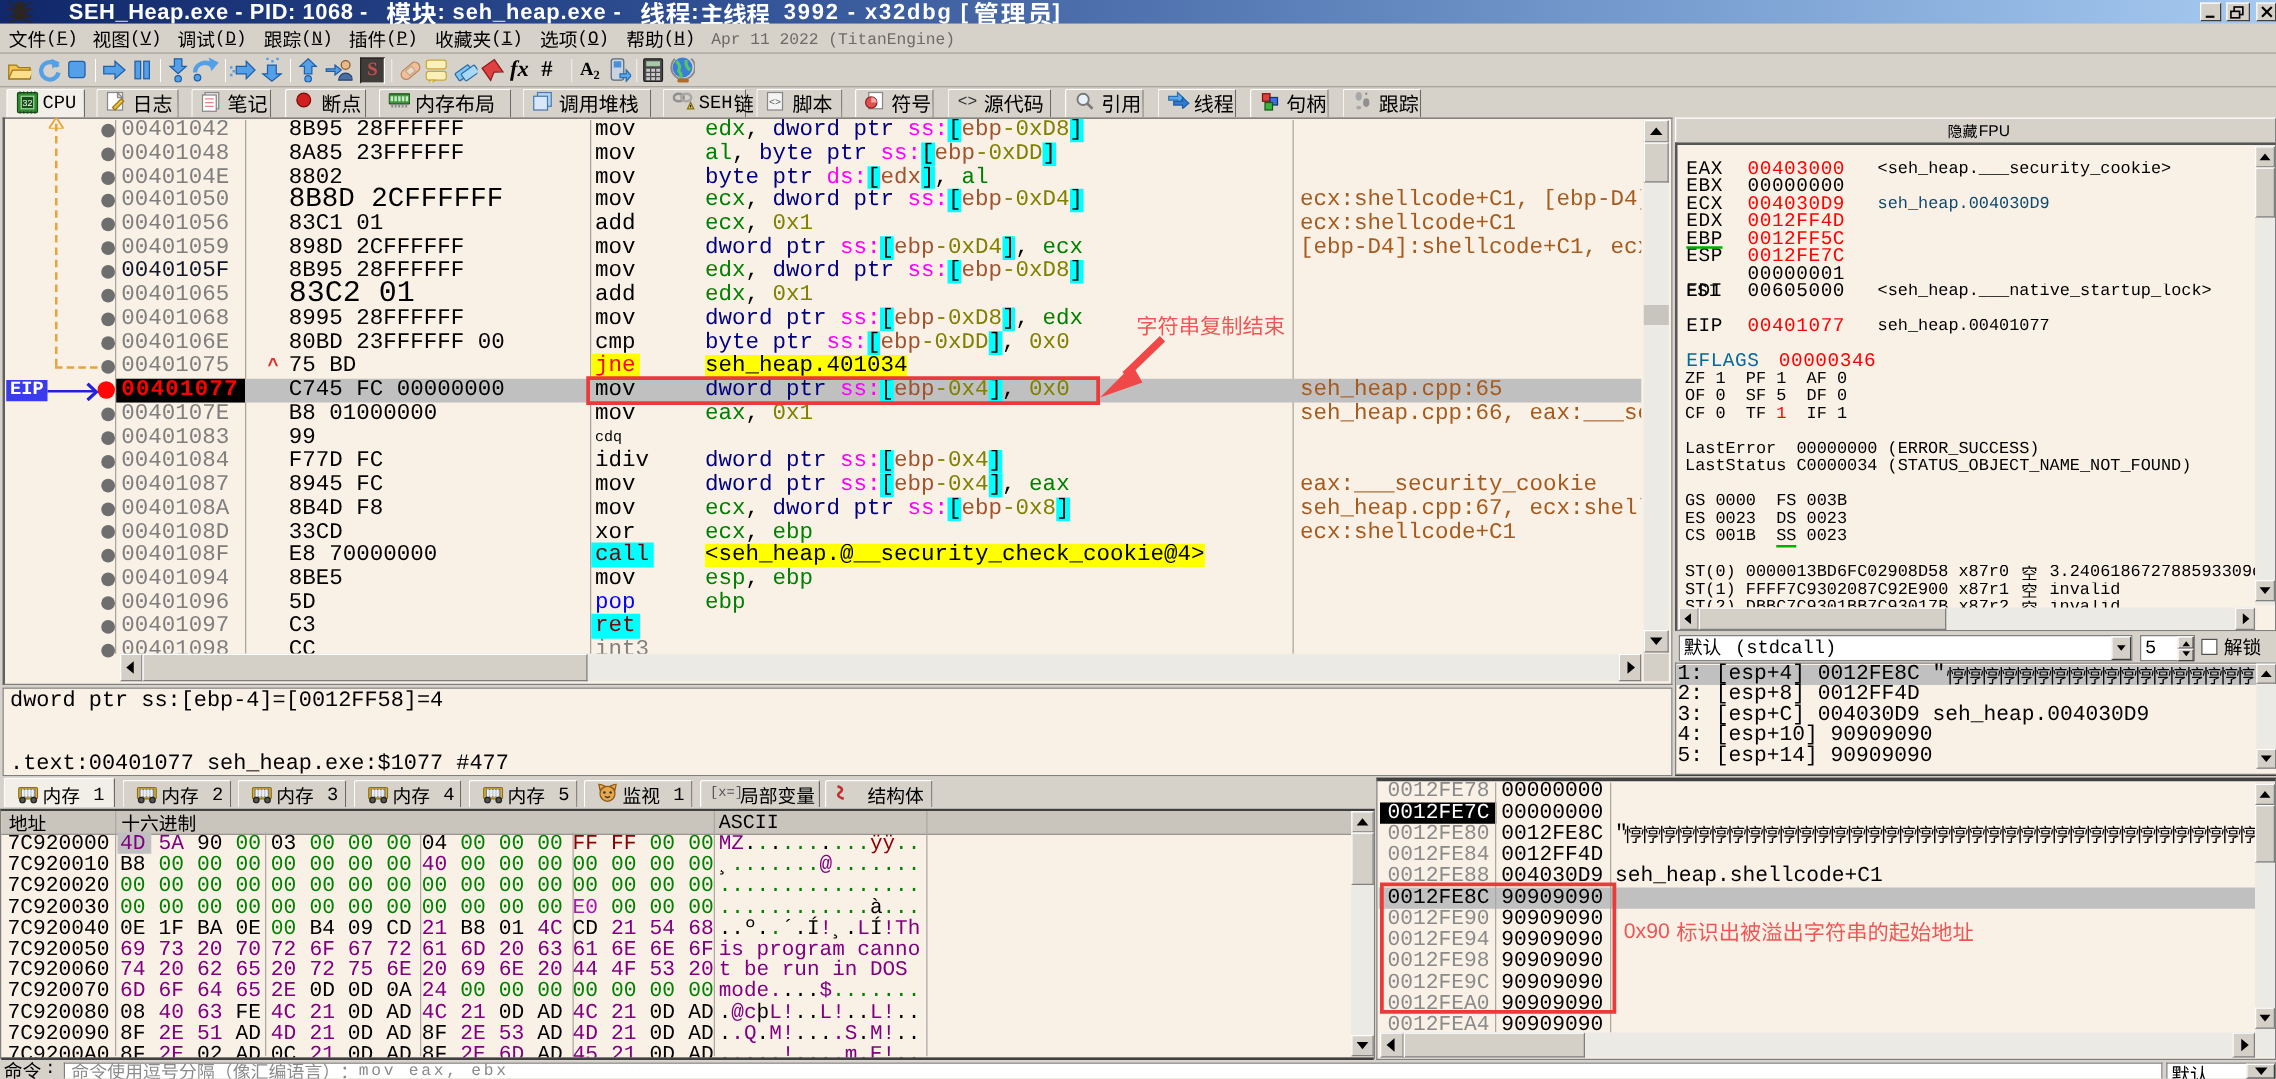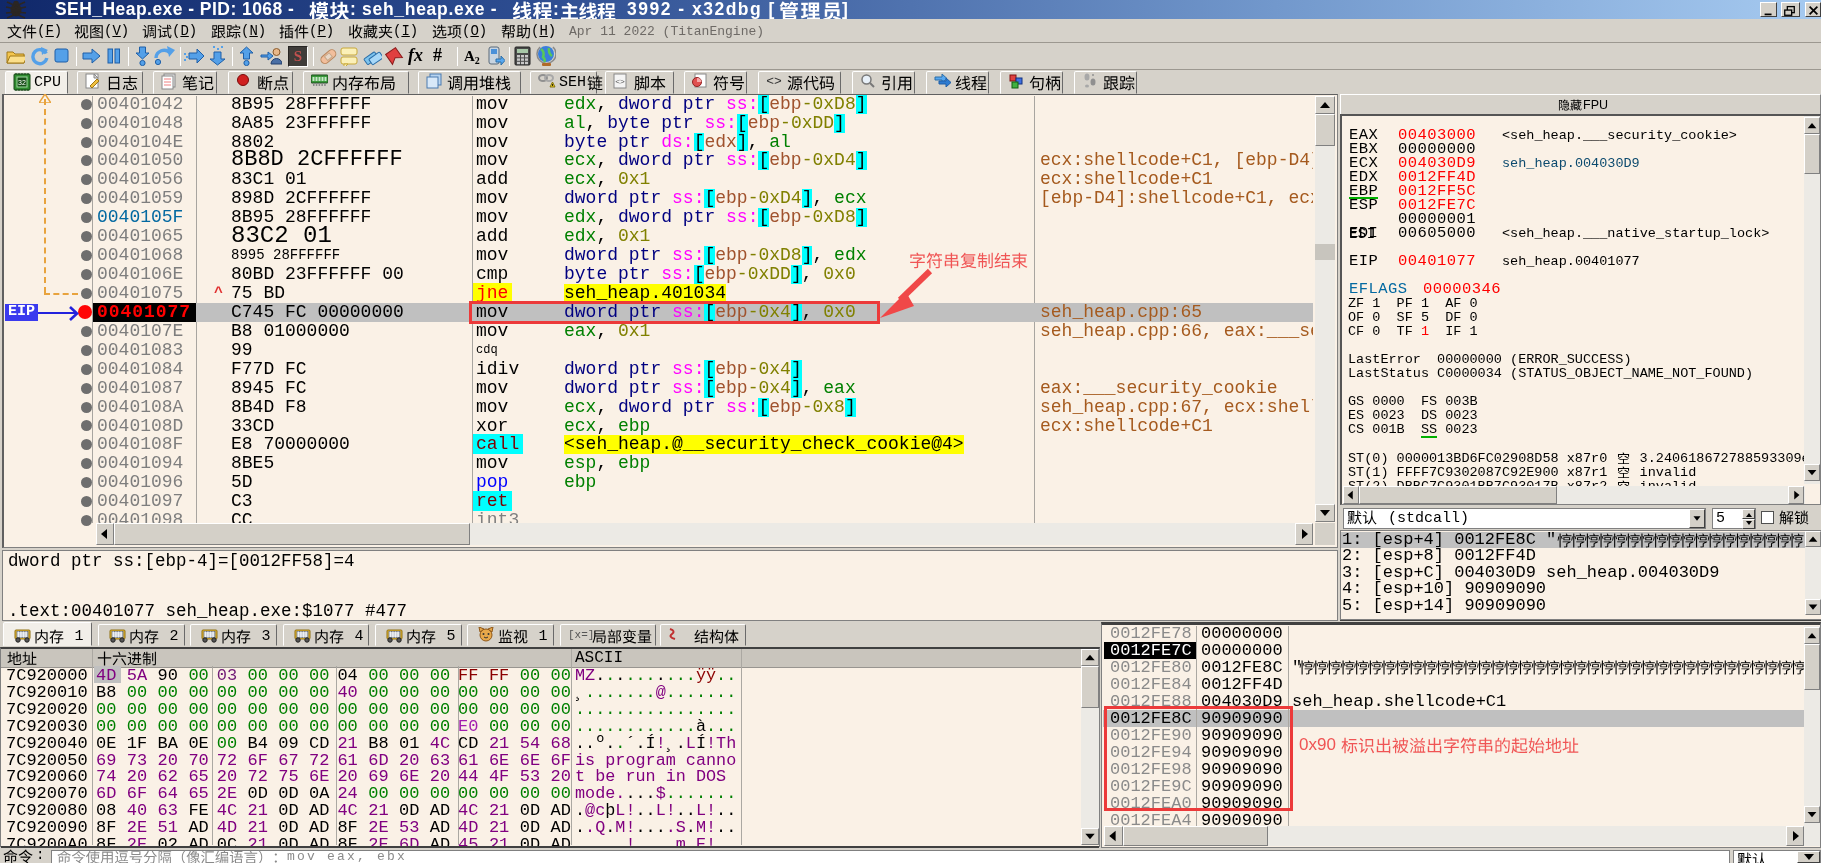--- a/index.html
+++ b/index.html
@@ -504,30 +504,30 @@
 <div class="m" style="left:97px;top:170.42000000000002px;font-size:18px;line-height:18.93px;color:#7E7E7E">00401056</div>
 <div class="m" style="left:231px;top:170.42000000000002px;font-size:18px;line-height:18.93px">83C1 01</div>
 <div class="m" style="left:476px;top:170.42000000000002px;font-size:18px;line-height:18.93px">add</div>
 <div class="m" style="left:564px;top:170.42000000000002px;font-size:18px;line-height:18.93px;max-width:749px;overflow:hidden"><i class="rg">ecx</i>, <i class="nm">0x1</i></div>
 <div class="m" style="left:1040px;top:170.42000000000002px;font-size:18px;line-height:18.93px;color:#A55A1E;max-width:273px;overflow:hidden">ecx:shellcode+C1</div>
 <div class="m" style="left:97px;top:189.35000000000002px;font-size:18px;line-height:18.93px;color:#7E7E7E">00401059</div>
 <div class="m" style="left:231px;top:189.35000000000002px;font-size:18px;line-height:18.93px">898D 2CFFFFFF</div>
 <div class="m" style="left:476px;top:189.35000000000002px;font-size:18px;line-height:18.93px">mov</div>
 <div class="m" style="left:564px;top:189.35000000000002px;font-size:18px;line-height:18.93px;max-width:749px;overflow:hidden"><i class="nv">dword ptr</i> <i class="mg">ss:</i><i class="br">[</i><i class="sn">ebp</i><i class="nm">-0xD4</i><i class="br">]</i>, <i class="rg">ecx</i></div>
 <div class="m" style="left:1040px;top:189.35000000000002px;font-size:18px;line-height:18.93px;color:#A55A1E;max-width:273px;overflow:hidden">[ebp-D4]:shellcode+C1, ecx</div>
-<div class="m" style="left:97px;top:208.28px;font-size:18px;line-height:18.93px;color:#0369a1">0040105F</div>
+<div class="m" style="left:97px;top:208.28px;font-size:18px;line-height:18.93px;color:#0f172a">0040105F</div>
 <div class="m" style="left:231px;top:208.28px;font-size:18px;line-height:18.93px">8B95 28FFFFFF</div>
 <div class="m" style="left:476px;top:208.28px;font-size:18px;line-height:18.93px">mov</div>
 <div class="m" style="left:564px;top:208.28px;font-size:18px;line-height:18.93px;max-width:749px;overflow:hidden"><i class="rg">edx</i>, <i class="nv">dword ptr</i> <i class="mg">ss:</i><i class="br">[</i><i class="sn">ebp</i><i class="nm">-0xD8</i><i class="br">]</i></div>
 <div class="m" style="left:97px;top:227.20999999999998px;font-size:18px;line-height:18.93px;color:#7E7E7E">00401065</div>
 <div class="m" style="left:231px;top:227.20999999999998px;font-size:24px;line-height:18.93px">83C2 01</div>
 <div class="m" style="left:476px;top:227.20999999999998px;font-size:18px;line-height:18.93px">add</div>
 <div class="m" style="left:564px;top:227.20999999999998px;font-size:18px;line-height:18.93px;max-width:749px;overflow:hidden"><i class="rg">edx</i>, <i class="nm">0x1</i></div>
 <div class="m" style="left:97px;top:246.14px;font-size:18px;line-height:18.93px;color:#7E7E7E">00401068</div>
-<div class="m" style="left:231px;top:246.14px;font-size:14px;line-height:18.93px">8995 28FFFFFF</div>
+<div class="m" style="left:231px;top:246.14px;font-size:18px;line-height:18.93px">8995 28FFFFFF</div>
 <div class="m" style="left:476px;top:246.14px;font-size:18px;line-height:18.93px">mov</div>
 <div class="m" style="left:564px;top:246.14px;font-size:18px;line-height:18.93px;max-width:749px;overflow:hidden"><i class="nv">dword ptr</i> <i class="mg">ss:</i><i class="br">[</i><i class="sn">ebp</i><i class="nm">-0xD8</i><i class="br">]</i>, <i class="rg">edx</i></div>
 <div class="m" style="left:97px;top:265.07px;font-size:18px;line-height:18.93px;color:#7E7E7E">0040106E</div>
 <div class="m" style="left:231px;top:265.07px;font-size:18px;line-height:18.93px">80BD 23FFFFFF 00</div>
 <div class="m" style="left:476px;top:265.07px;font-size:18px;line-height:18.93px">cmp</div>
 <div class="m" style="left:564px;top:265.07px;font-size:18px;line-height:18.93px;max-width:749px;overflow:hidden"><i class="nv">byte ptr</i> <i class="mg">ss:</i><i class="br">[</i><i class="sn">ebp</i><i class="nm">-0xDD</i><i class="br">]</i>, <i class="nm">0x0</i></div>
 <div class="m" style="left:97px;top:284.0px;font-size:18px;line-height:18.93px;color:#7E7E7E">00401075</div>
 <div class="m" style="left:231px;top:284.0px;font-size:18px;line-height:18.93px">75 BD</div>
 <div class="m" style="left:473px;top:284.0px;font-size:18px;line-height:18.93px"><i class="red ye" style="padding:0 4px 0 3px">jne</i></div>
 <div class="m" style="left:564px;top:284.0px;font-size:18px;line-height:18.93px;max-width:749px;overflow:hidden"><i class="ye">seh_heap.401034</i></div>
@@ -916,21 +916,21 @@
 <div class="a" style="left:741px;top:649px;width:1px;height:196px;background:#ABA8A2"></div>
 <div class="a" style="left:212px;top:666px;width:1px;height:179px;background:#ABA8A2"></div>
 <div class="a" style="left:336px;top:666px;width:1px;height:179px;background:#ABA8A2"></div>
 <div class="a" style="left:458px;top:666px;width:1px;height:179px;background:#ABA8A2"></div>
 <div class="a" style="left:94px;top:666.3px;width:27px;height:17.2px;background:#C0C0C0"></div>
 <div class="m" style="left:6px;top:668.0px;font-size:17px;line-height:16.9px">7C920000</div>
 <div class="m" style="left:96.0px;top:668.0px;font-size:17px;line-height:16.9px;color:#800080">4D</div>
 <div class="m" style="left:126.8px;top:668.0px;font-size:17px;line-height:16.9px;color:#800080">5A</div>
 <div class="m" style="left:157.6px;top:668.0px;font-size:17px;line-height:16.9px;color:#000">90</div>
 <div class="m" style="left:188.4px;top:668.0px;font-size:17px;line-height:16.9px;color:#008000">00</div>
-<div class="m" style="left:216.7px;top:668.0px;font-size:17px;line-height:16.9px;color:#701a75">03</div>
+<div class="m" style="left:216.7px;top:668.0px;font-size:17px;line-height:16.9px;color:#000000">03</div>
 <div class="m" style="left:247.5px;top:668.0px;font-size:17px;line-height:16.9px;color:#008000">00</div>
 <div class="m" style="left:278.3px;top:668.0px;font-size:17px;line-height:16.9px;color:#008000">00</div>
 <div class="m" style="left:309.1px;top:668.0px;font-size:17px;line-height:16.9px;color:#008000">00</div>
 <div class="m" style="left:337.4px;top:668.0px;font-size:17px;line-height:16.9px;color:#000">04</div>
 <div class="m" style="left:368.2px;top:668.0px;font-size:17px;line-height:16.9px;color:#008000">00</div>
 <div class="m" style="left:399.0px;top:668.0px;font-size:17px;line-height:16.9px;color:#008000">00</div>
 <div class="m" style="left:429.8px;top:668.0px;font-size:17px;line-height:16.9px;color:#008000">00</div>
 <div class="m" style="left:458.1px;top:668.0px;font-size:17px;line-height:16.9px;color:#8B0000">FF</div>
 <div class="m" style="left:488.90000000000003px;top:668.0px;font-size:17px;line-height:16.9px;color:#8B0000">FF</div>
 <div class="m" style="left:519.7px;top:668.0px;font-size:17px;line-height:16.9px;color:#008000">00</div>

